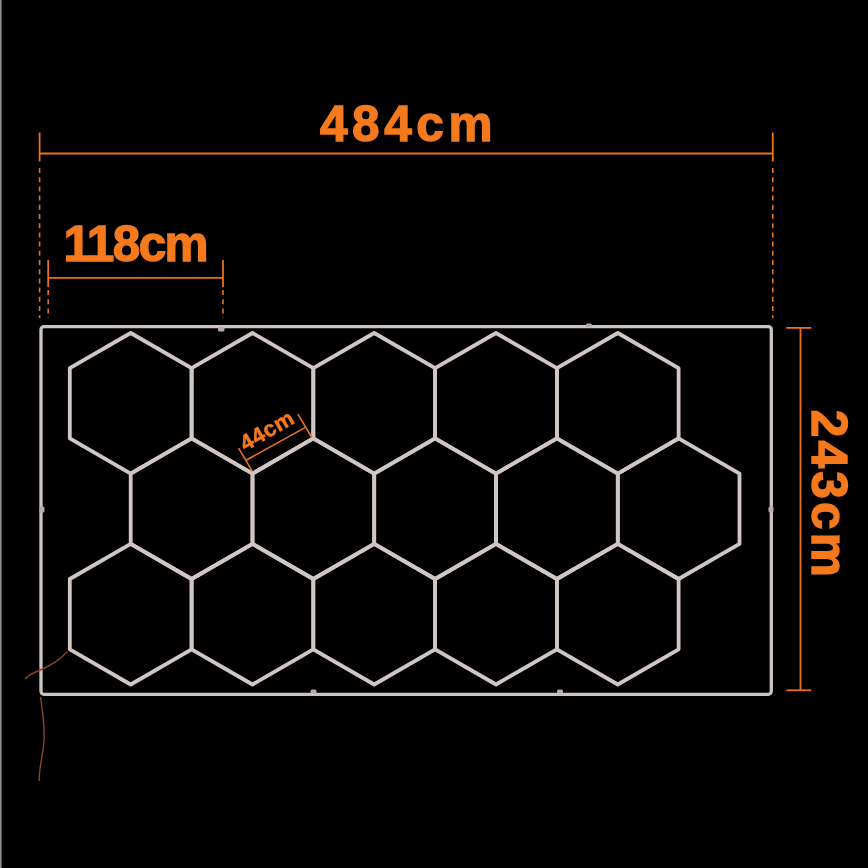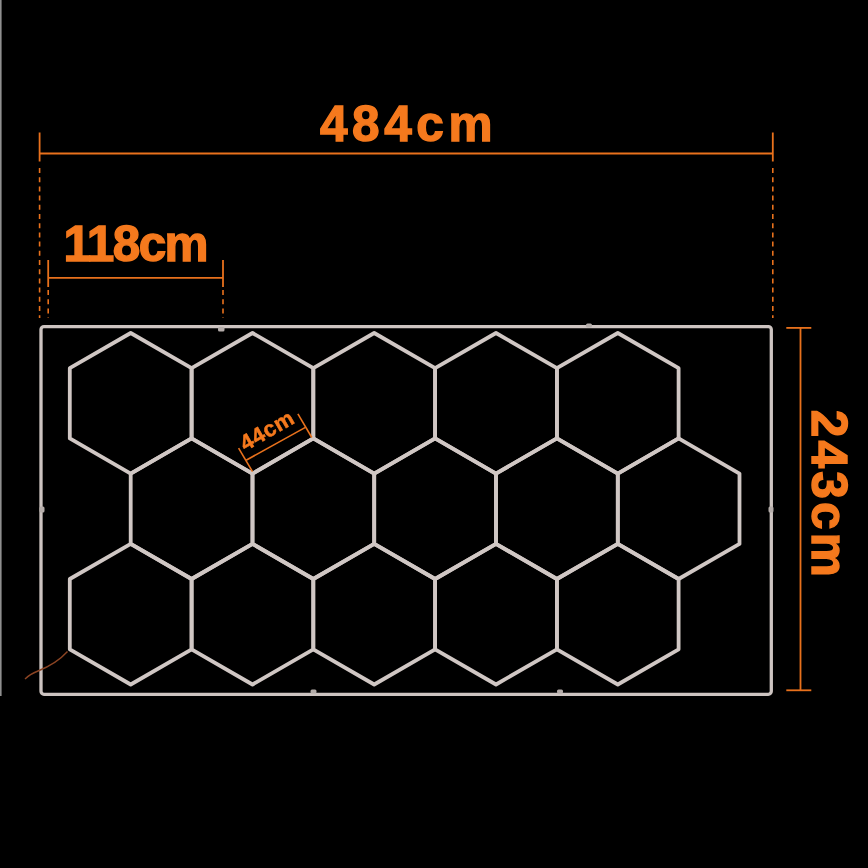--- a/index.html
+++ b/index.html
@@ -1,16 +1,16 @@
 <!DOCTYPE html>
 <html><head>
 <meta charset="utf-8">
 <style>
 html,body{margin:0;padding:0;background:#000;}
-#stage{position:relative;width:868px;height:696px;background:#000;overflow:hidden;
+#stage{position:relative;width:868px;height:868px;background:#000;overflow:hidden;
 font-family:"Liberation Sans", sans-serif;}
 svg{position:absolute;left:0;top:0;}
 text{font-family:"Liberation Sans", sans-serif;font-weight:bold;fill:#f5791d;stroke:#f5791d;}
 </style>
 </head>
 <body>
 
 <div id="stage">
 <svg width="868" height="868" viewBox="0 0 868 868">
 

